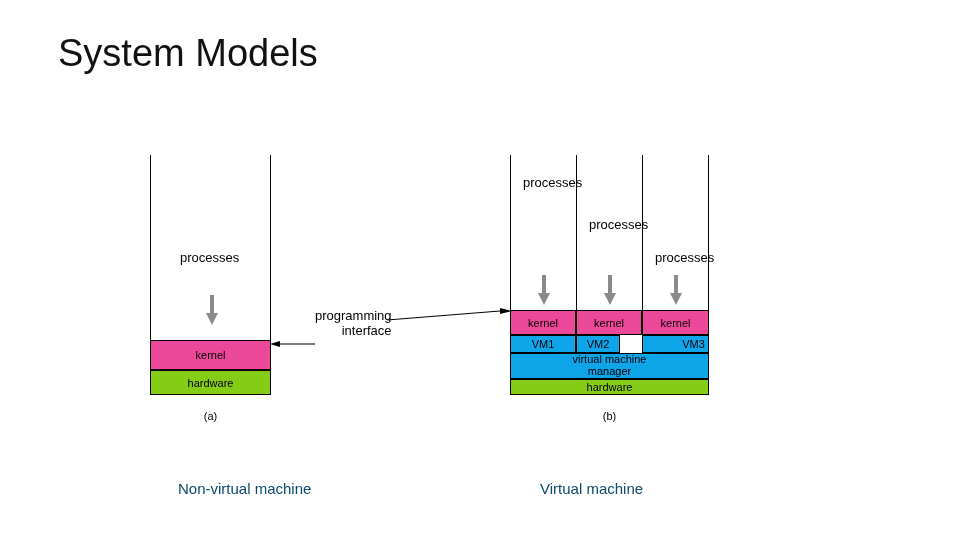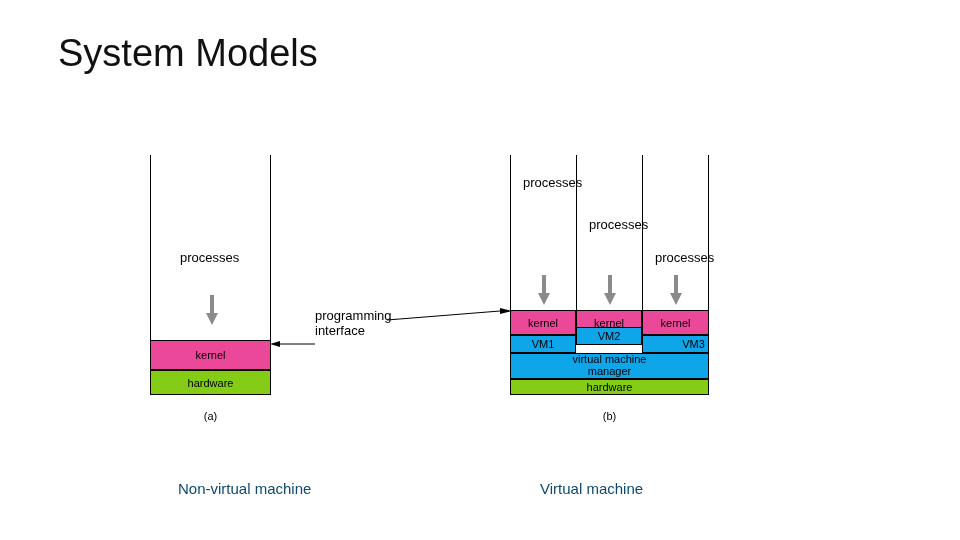--- a/index.html
+++ b/index.html
@@ -82,21 +82,21 @@
 
   <div class="box kernel-bg" style="left:0px; top:185px; width:121px; height:30px;">
     <span>kernel</span>
   </div>
   <div class="box hw-bg" style="left:0px; top:215px; width:121px; height:25px;">
     <span>hardware</span>
   </div>
 
   <div class="caption" style="left:0px; top:255px; width:121px;">(a)</div>
 
-  <div class="label" style="left:165px; top:153px; white-space:pre-line;">programming
+  <div class="label" style="left:165px; top:153px; text-align:right; white-space:pre-line;">programming
 interface</div>
 
   <div style="position:absolute; left:120px; top:182px;">
     <svg width="45" height="10" viewBox="0 0 45 10">
       <line x1="45" y1="3" x2="10" y2="3" stroke="#000" stroke-width="1"></line>
       <polygon points="10,0 10,6 0,3" fill="#000"></polygon>
     </svg>
   </div>
 
   <div class="line" style="left:360px; top:0px; width:1px; height:155px;"></div>
@@ -133,21 +133,21 @@
   <div class="box kernel-bg" style="left:426px; top:155px; width:66px; height:25px;">
       <span>kernel</span>
     </div>
   <div class="box kernel-bg" style="left:492px; top:155px; width:67px; height:25px;">
       <span>kernel</span>
     </div>
 
   <div class="box" style="left:360px; top:180px; width:66px; height:18px;">
       <span>VM1</span>
     </div>
-  <div class="box" style="left:426px; top:172px; width:66px; height:18px;">
+  <div class="box" style="left:426px; top:180px; width:44px; height:18px;">
       <span>VM2</span>
     </div>
   <div class="box" style="left:492px; top:180px; width:67px; height:18px;padding-left:36px;">
       <span>VM3</span>
     </div>
 
   <div class="box" style="left:360px; top:198px; width:199px; height:26px; white-space:pre-line; line-height:1.05;"><span>virtual machine
 manager</span></div>
 
   <div class="box hw-bg" style="left:360px; top:224px; width:199px; height:16px;">

